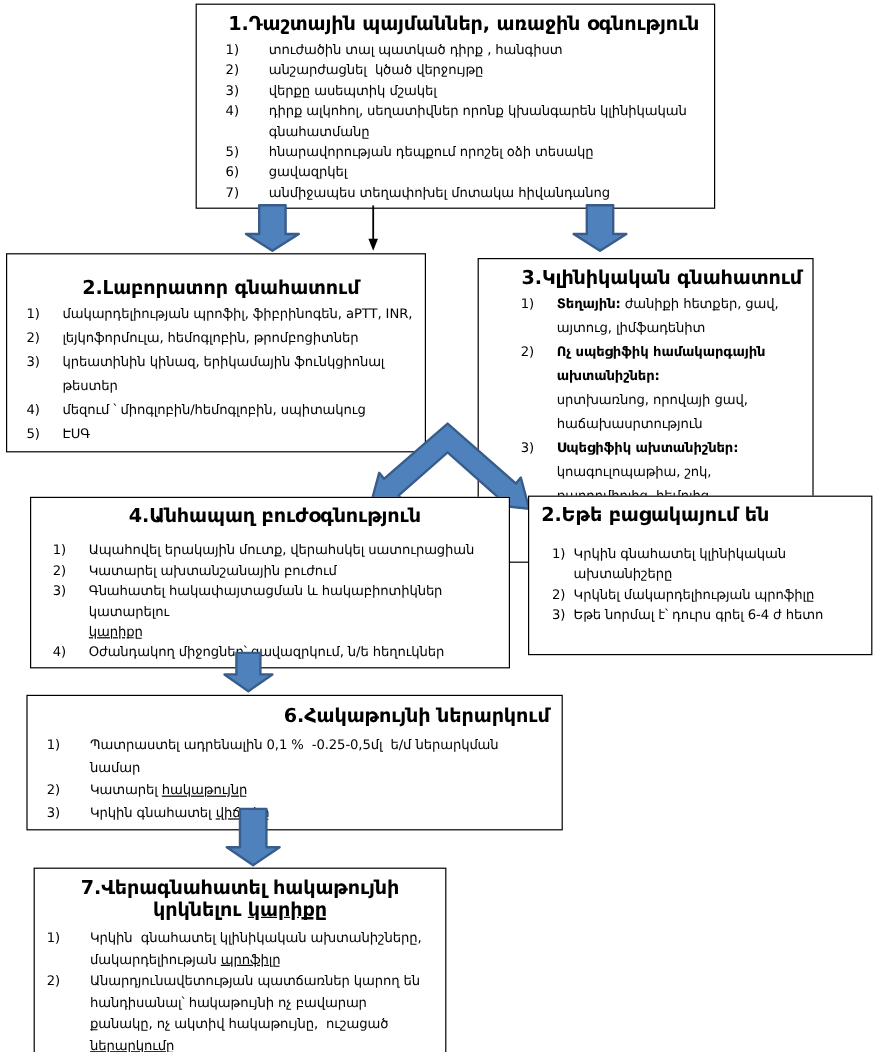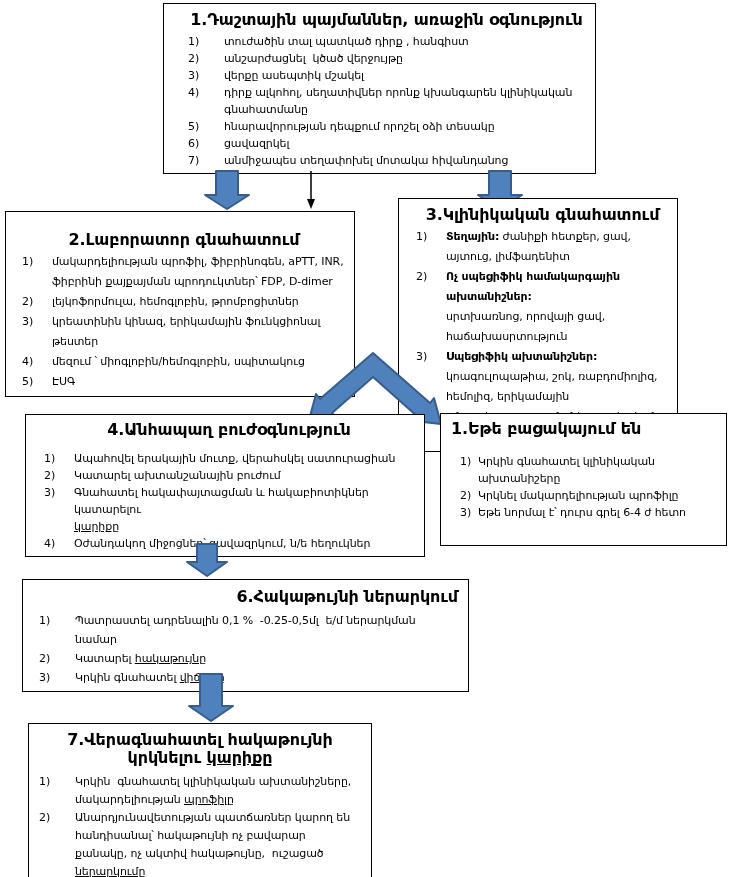--- a/index.html
+++ b/index.html
@@ -20,21 +20,21 @@
 
   
   .b1{left:163px;top:3px;width:433px;min-height:167px;padding:7px 10px 4px 24px;line-height:17px;}
   .b1 .title{margin-bottom:5px;}
   .b1 .num{flex-basis:36px;}
   
   .b2{left:5px;top:211px;width:350px;min-height:153px;padding:18px 8px 4px 16px;line-height:20px;}
   .b2 .title{margin-bottom:2px;}
   .b2 .num{flex-basis:30px;}
   
-  .b3{left:398px;top:198px;width:280px;min-height:153px;padding:6px 8px 4px 17px;line-height:20px;}
+  .b3{left:398px;top:215px;width:280px;min-height:153px;padding:6px 8px 4px 35px;line-height:20px;}
   .b3 .title{margin-bottom:2px;}
   .b3 .num{flex-basis:30px;}
   
   .b4{left:25px;top:414px;width:400px;min-height:128px;padding:6px 10px 4px 18px;line-height:17px;}
   .b4 .title{margin-bottom:12px;}
   .b4 .num{flex-basis:30px;}
   
   .b5{left:440px;top:413px;width:287px;min-height:133px;padding:6px 8px 4px 10px;line-height:17px;}
   .b5 .title{text-align:left;margin-bottom:16px;}
   .b5 .items{padding-left:9px;}
@@ -98,21 +98,21 @@
 
   <svg class="arrow" style="left:476px;top:170px;" width="48" height="41">
     <polygon points="13,1 35,1 35,25 46,25 24,39 2,25 13,25" style="fill:var(--arrow-fill);stroke:var(--arrow-stroke);stroke-width:2;stroke-linejoin:round;"></polygon>
   </svg>
 
   <div class="box b2">
     <div class="title">2.Լաբորատոր գնահատում</div>
     <div class="items">
         <div class="item">
           <span class="num">1)</span>
-          <span class="txt"><span>մակարդելիության պրոֆիլ, ֆիբրինոգեն, aPTT, INR,</span><br><span>ֆիբրինի քայքայման պրոդուկտներ՝ FDP, D-dimer</span></span>
+          <span class="txt"><span>մակարդելիության պրոֆիլ, ֆիբրինոգեն, aPTT, INR,</span><br></span>
         </div>
         <div class="item">
           <span class="num">2)</span>
           <span class="txt"><span>լեյկոֆորմուլա, հեմոգլոբին, թրոմբոցիտներ</span></span>
         </div>
         <div class="item">
           <span class="num">3)</span>
           <span class="txt"><span>կրեատինին կինազ, երիկամային ֆունկցիոնալ թեստեր</span></span>
         </div>
         <div class="item">
@@ -164,21 +164,21 @@
           <span class="txt"><span>Գնահատել հակափայտացման և հակաբիոտիկներ կատարելու</span><br><span class="ul">կարիքը</span></span>
         </div>
         <div class="item">
           <span class="num">4)</span>
           <span class="txt"><span>Օժանդակող միջոցներ՝ ցավազրկում, ն/ե հեղուկներ</span></span>
         </div>
       </div>
   </div>
 
   <div class="box b5">
-    <div class="title">1.Եթե բացակայում են</div>
+    <div class="title">2.Եթե բացակայում են</div>
     <div class="items">
         <div class="item">
           <span class="num">1)</span>
           <span class="txt"><span>Կրկին գնահատել կլինիկական</span><br><span>ախտանիշերը</span></span>
         </div>
         <div class="item">
           <span class="num">2)</span>
           <span class="txt"><span>Կրկնել մակարդելիության պրոֆիլը</span></span>
         </div>
         <div class="item">

